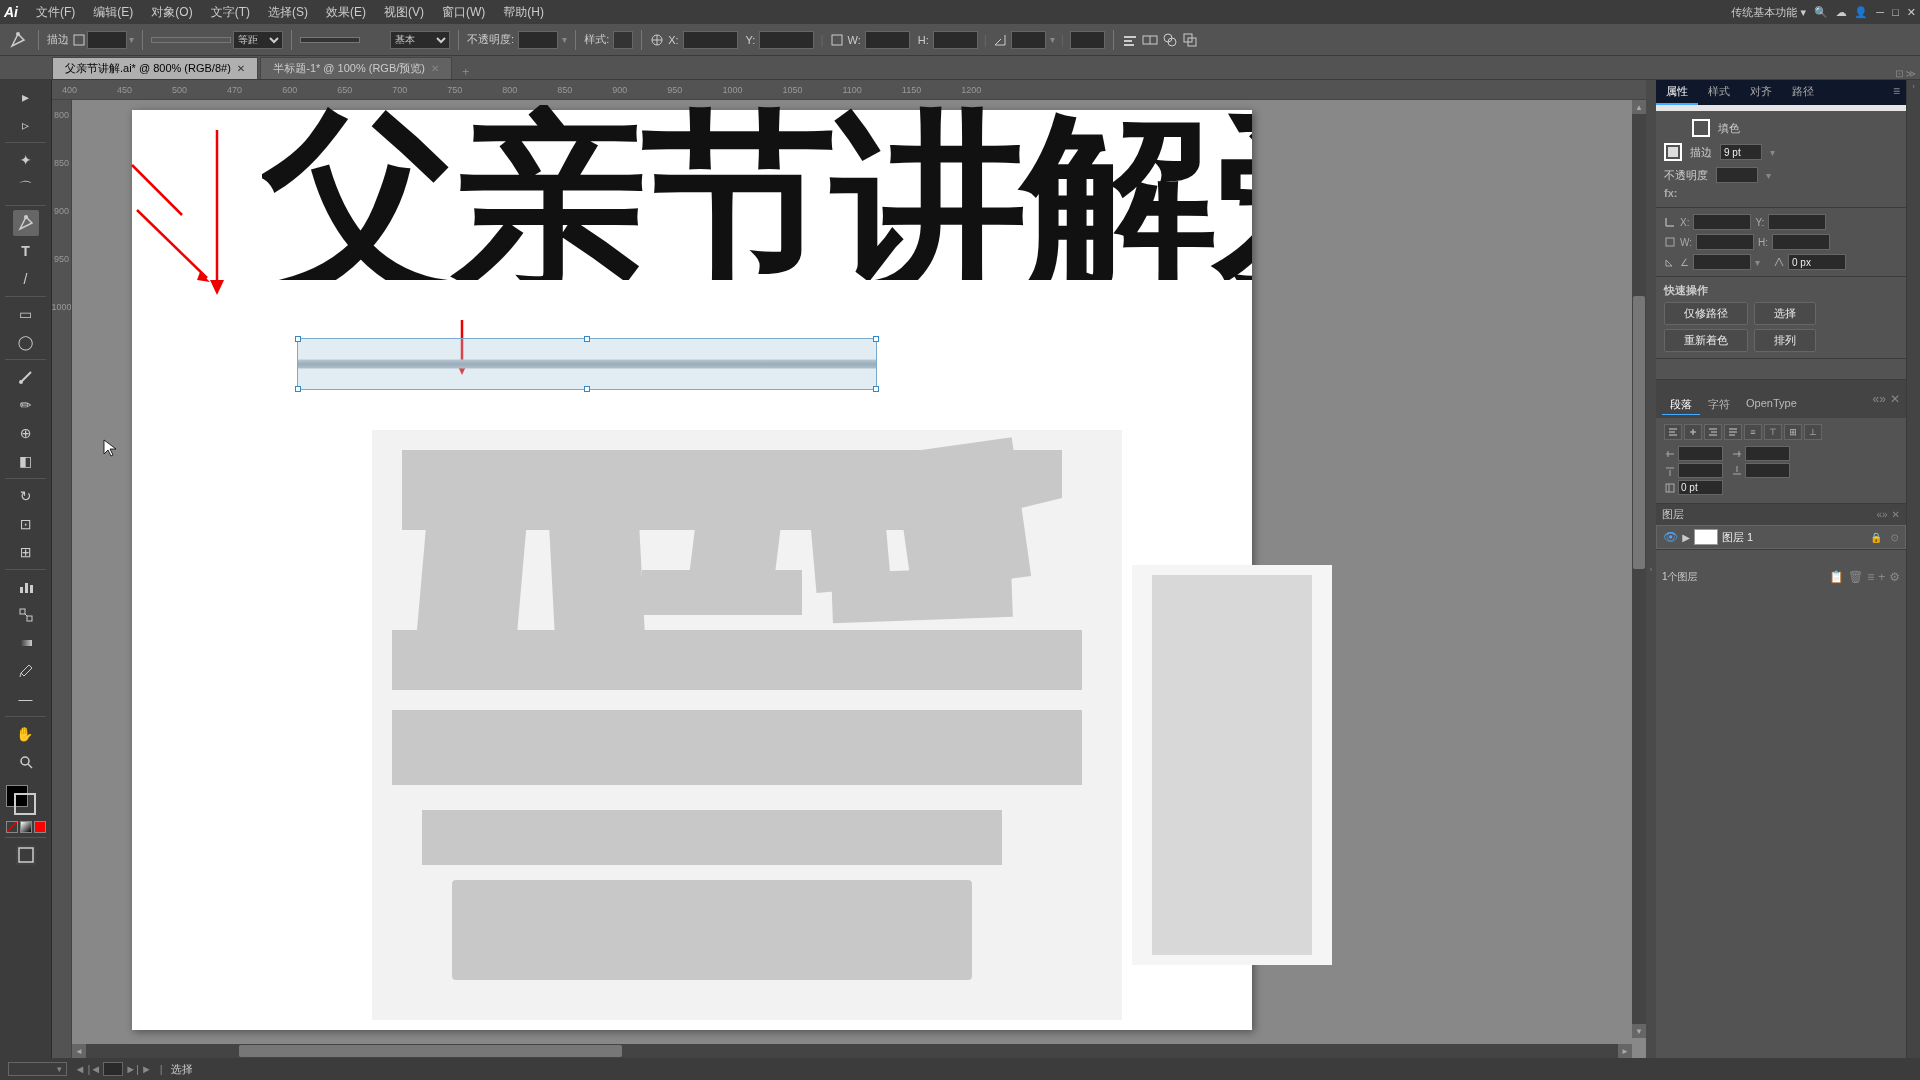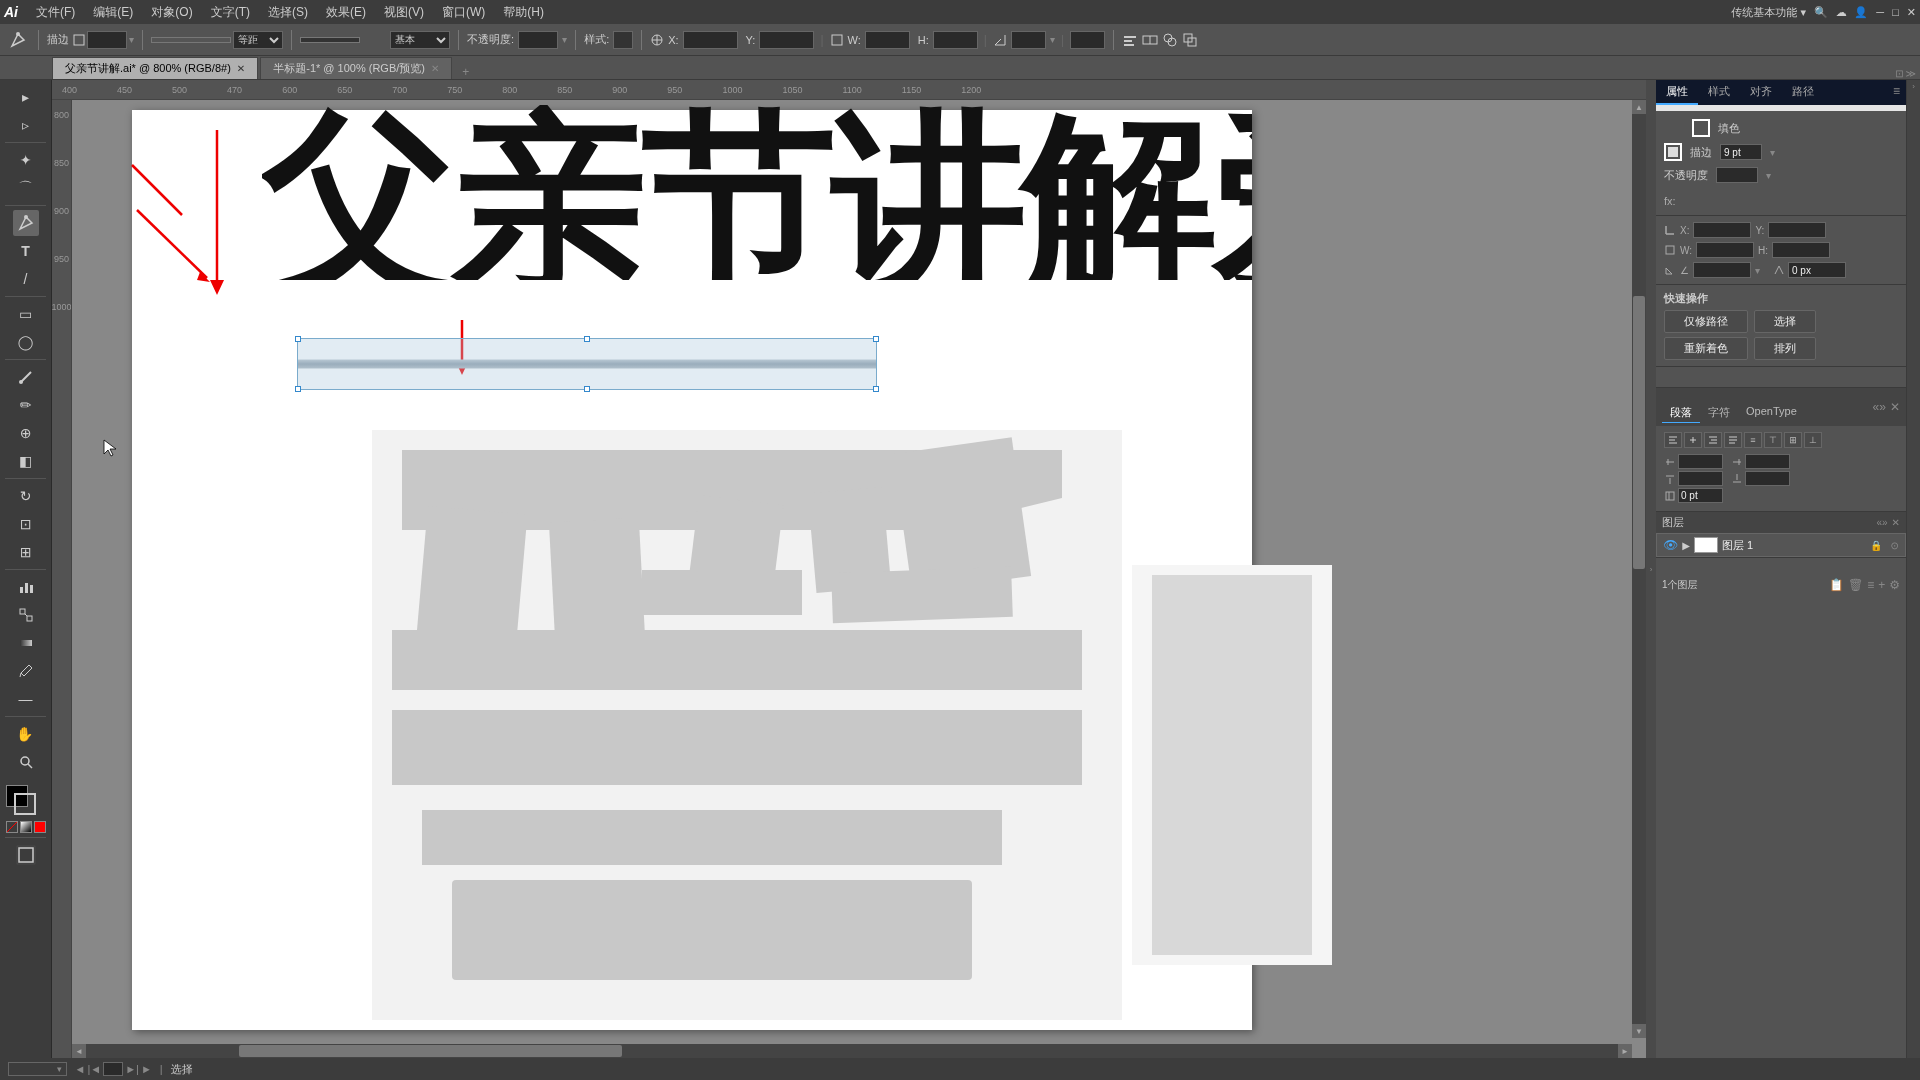--- a/index.html
+++ b/index.html
@@ -492,21 +492,21 @@
           </div>
           <span style="color:#ccc;font-size:11px;">描边</span>
           <input type="text" value="9 pt" style="background: rgb(42, 42, 42); border: 1px solid rgb(102, 102, 102); color: rgb(238, 238, 238); font-size: 10px; padding: 1px 3px; width: 42px; height: 16px;">
           <span style="color:#888;font-size:10px;">▾</span>
         </div>
         <div style="display:flex;gap:8px;align-items:center;">
           <span style="color:#ccc;font-size:11px;">不透明度</span>
           <input type="text" style="background: rgb(42, 42, 42); border: 1px solid rgb(102, 102, 102); color: rgb(238, 238, 238); font-size: 10px; padding: 1px 3px; width: 42px; height: 16px;">
           <span style="color:#888;font-size:10px;">▾</span>
         </div>
-        <div style="display:flex;margin-top:12px;">
+        <div style="display:flex;margin-top:4px;font-weight:bold;">
           <span style="color:#aaa;font-size:11px;">fx:</span>
         </div>
       </div>
 
       <div class="panel-section" style="padding:6px 8px;">
         <div style="display:flex;gap:4px;align-items:center;margin-bottom:4px;">
           <svg width="12" height="12">
               <line x1="2" y1="10" x2="2" y2="2" stroke="#aaa" stroke-width="1.5"></line>
               <line x1="2" y1="10" x2="10" y2="10" stroke="#aaa" stroke-width="1.5"></line>
             </svg>

